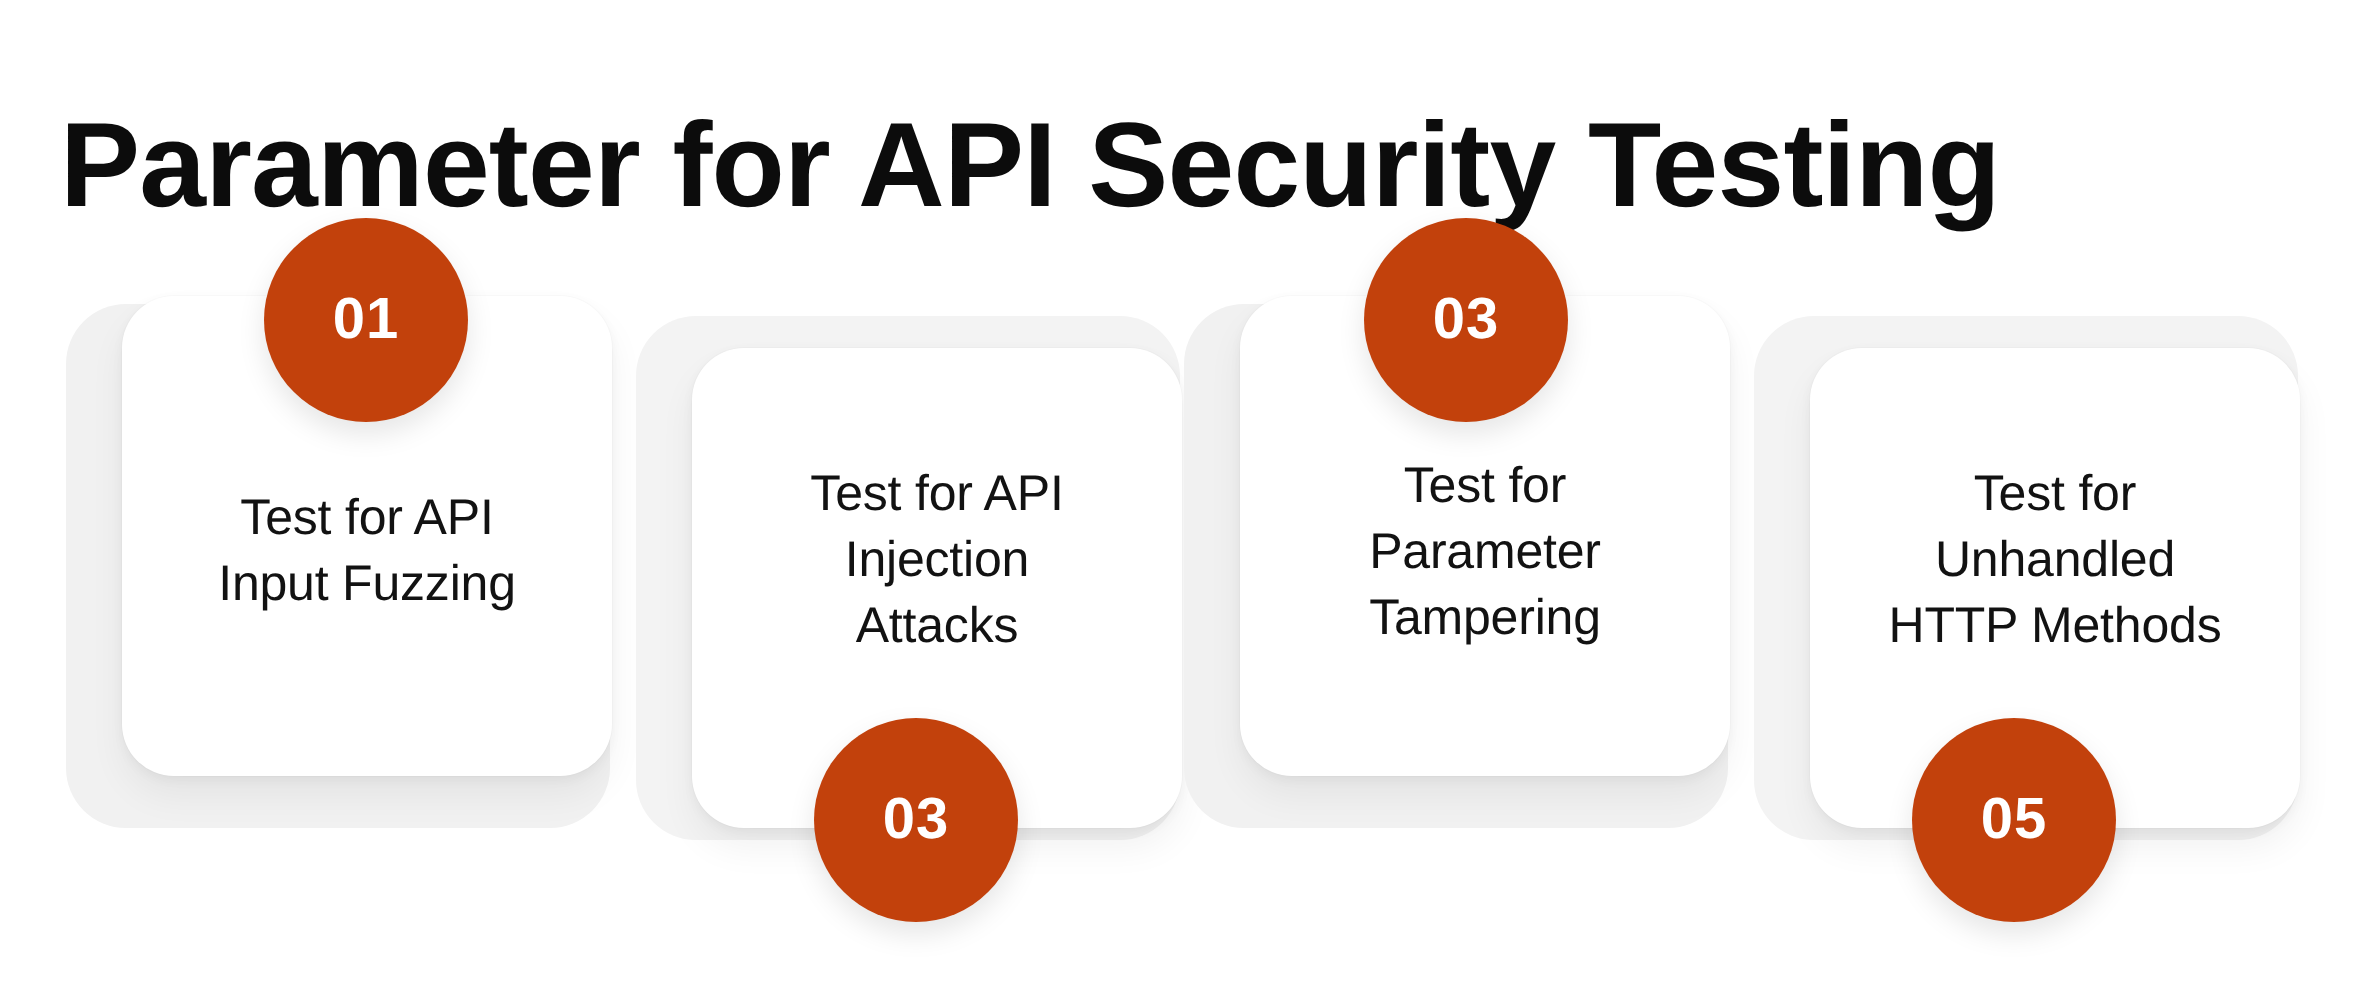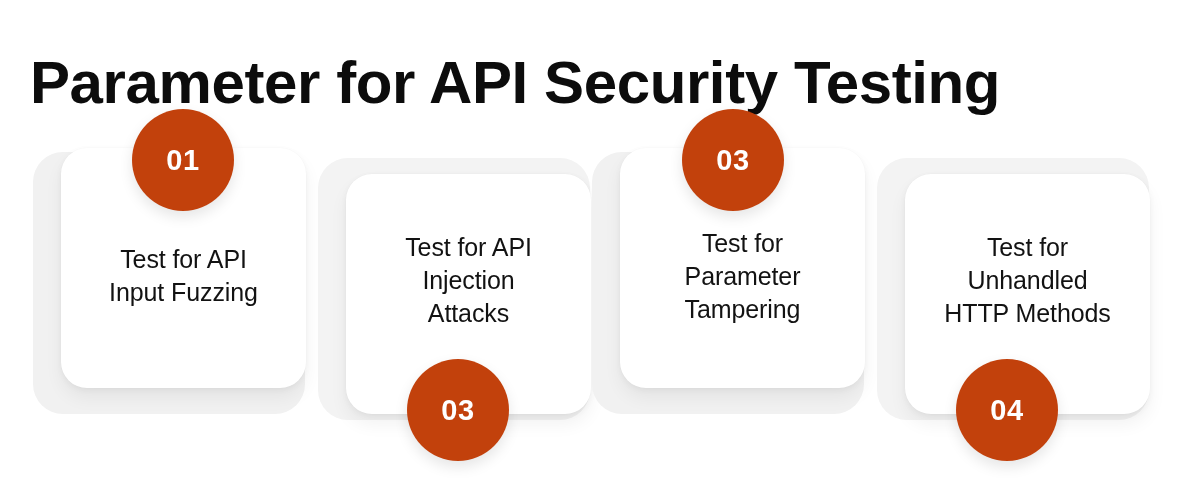--- a/index.html
+++ b/index.html
@@ -162,16 +162,16 @@
     <div class="badge">03</div>
   </div>
 
   <div class="step step-4">
     <div class="ghost-plate"></div>
     <div class="card">
       <div class="card-text">Test for
 Unhandled
 HTTP Methods</div>
     </div>
-    <div class="badge">04</div>
+    <div class="badge">05</div>
   </div>
 
 </div>
 
 </body></html>

